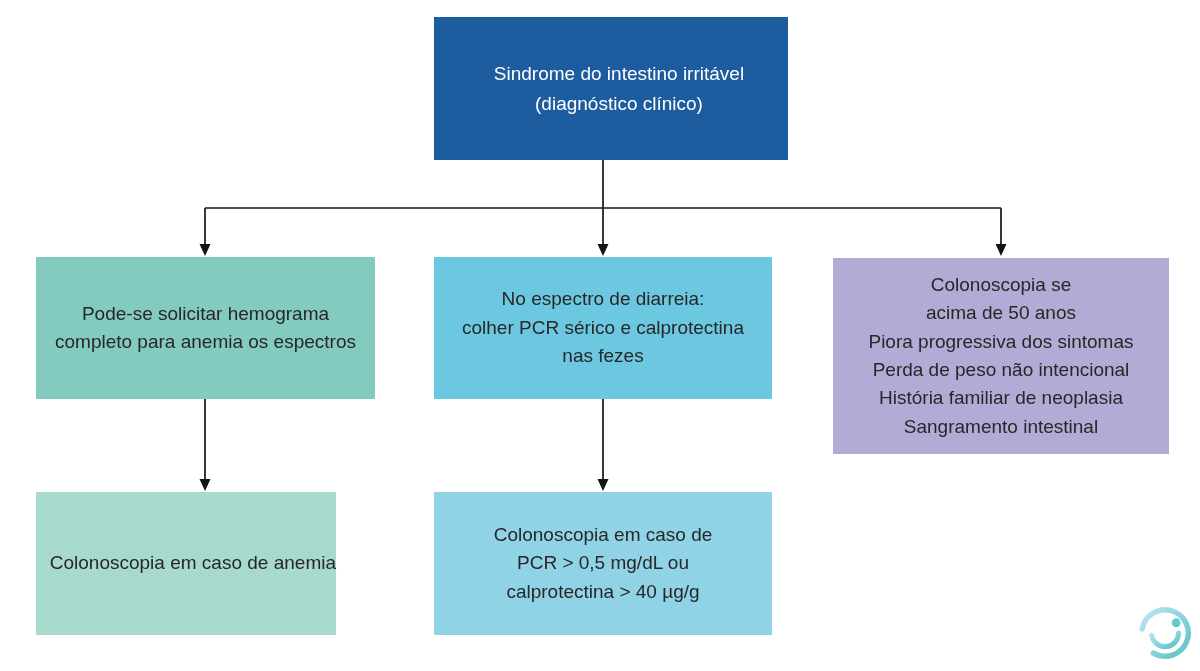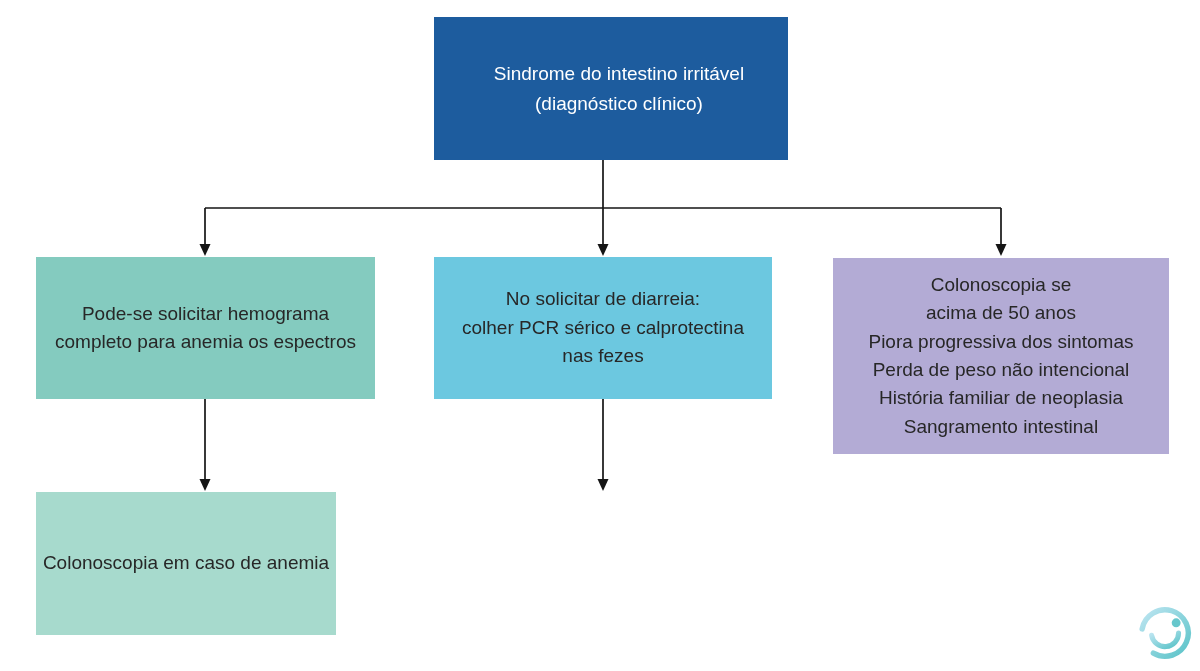--- a/index.html
+++ b/index.html
@@ -30,21 +30,21 @@
   .node-text { white-space: pre-line; }
   .node-root {
     left: 434px; top: 17px; width: 338px; height: 143px;
     color: #ffffff;
     line-height: 30px;
     padding-left: 16px;
   }
   .node-hemograma   { left: 36px;  top: 257px; width: 339px; height: 142px; }
   .node-diarreia    { left: 434px; top: 257px; width: 338px; height: 142px; }
   .node-criterios   { left: 833px; top: 258px; width: 336px; height: 196px; line-height: 28.4px; }
-  .node-anemia      { left: 36px;  top: 492px; width: 300px; height: 143px; }
+  .node-anemia      { left: 36px;  top: 492px; width: 300px; height: 143px; justify-content: flex-end; }
   .node-pcr         { left: 434px; top: 492px; width: 338px; height: 143px; }
   .brand-logo {
     position: absolute;
     left: 1134px; top: 601px;
     width: 62px; height: 64px;
   }
 </style>
 </head>
 <body>
 
@@ -72,38 +72,43 @@
     <div class="node-text">Sindrome do intestino irritável
 (diagnóstico clínico)</div>
   </div>
 
   <div class="node node-hemograma" style="background-color: rgb(132, 203, 191);">
     <div class="node-text">Pode-se solicitar hemograma
 completo para anemia os espectros</div>
   </div>
 
   <div class="node node-diarreia" style="background-color: rgb(108, 200, 224);">
-    <div class="node-text">No solicitar de diarreia:
+    <div class="node-text">No espectro de diarreia:
 colher PCR sérico e calprotectina
 nas fezes</div>
   </div>
 
   <div class="node node-criterios" style="background-color: rgb(179, 171, 213);">
     <div class="node-text">Colonoscopia se
 acima de 50 anos
 Piora progressiva dos sintomas
 Perda de peso não intencional
 História familiar de neoplasia
 Sangramento intestinal</div>
   </div>
 
   <div class="node node-anemia" style="background-color: rgb(167, 218, 205);">
     <div class="node-text">Colonoscopia em caso de anemia</div>
   </div>
 
+  <div class="node node-pcr" style="background-color: rgb(145, 211, 230);">
+    <div class="node-text">Colonoscopia em caso de
+PCR &gt; 0,5 mg/dL ou
+calprotectina &gt; 40 µg/g</div>
+  </div>
 
   <svg class="brand-logo" viewBox="0 0 64 64">
     <defs>
       <linearGradient id="lg" x1="0" y1="0" x2="1" y2="1">
         <stop offset="0" stop-color="#bde5f1"></stop>
         <stop offset="1" stop-color="#5ac3c8"></stop>
       </linearGradient>
     </defs>
     <path d="M 8.4 27.8 A 24 24 0 1 1 20 52.8" fill="none" stroke="url(#lg)" stroke-width="5.6" stroke-linecap="round"></path>
     <path d="M 18.2 34.4 A 14 14 0 0 0 46 32" fill="none" stroke="url(#lg)" stroke-width="5.2" stroke-linecap="round"></path>

